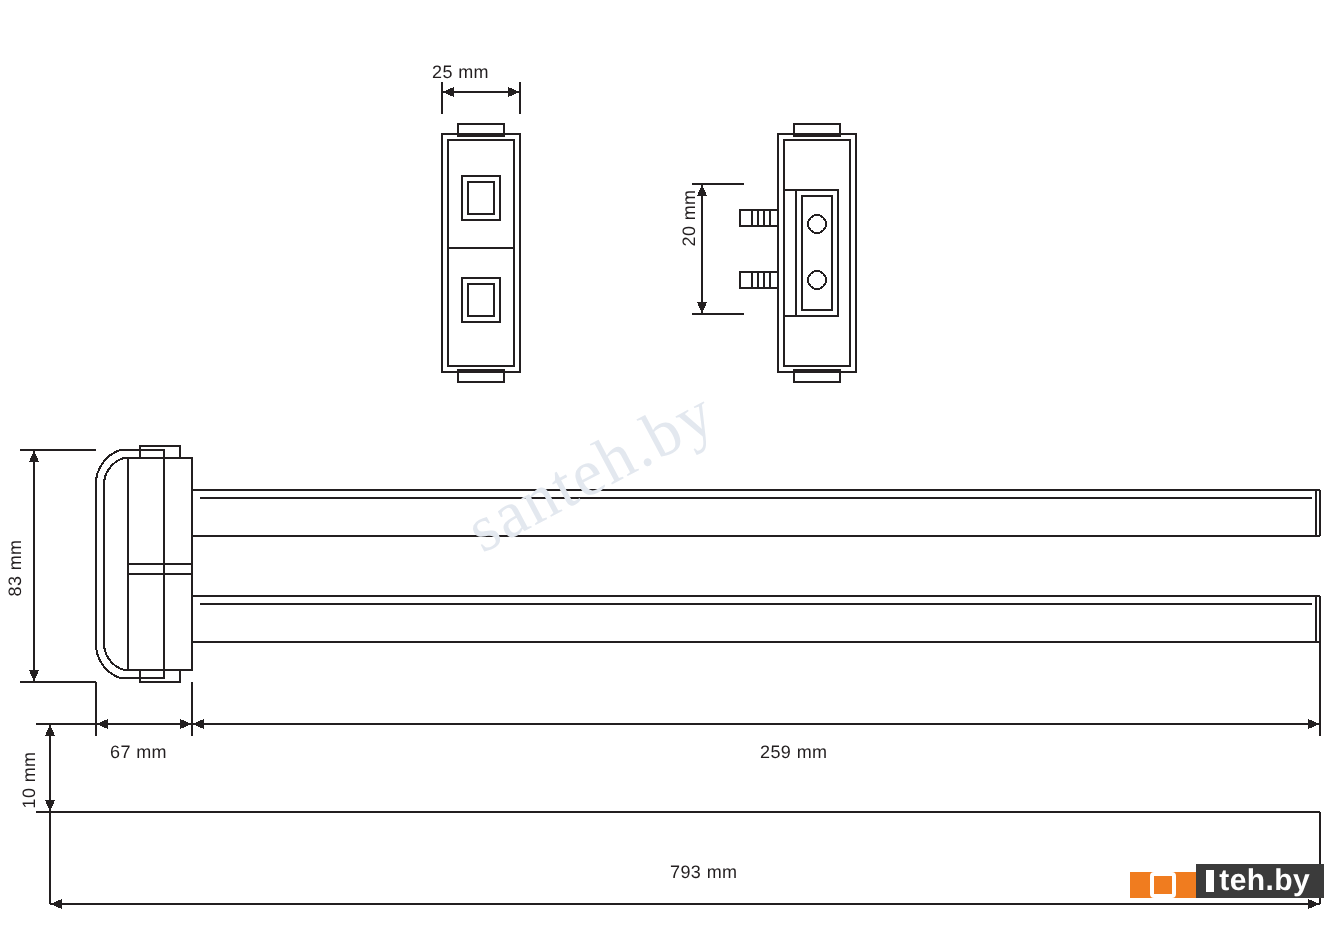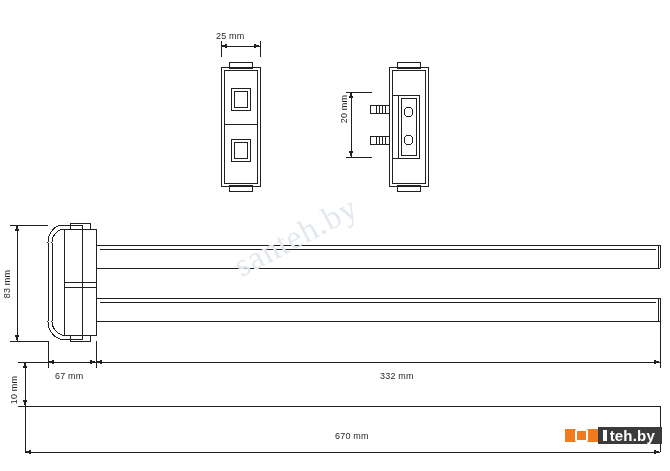--- a/index.html
+++ b/index.html
@@ -46,21 +46,21 @@
     transform-origin: left top;
     letter-spacing: 1px;
     user-select: none;
     pointer-events: none;
   }
   #logo {
     position: absolute;
     right: 8px;
     bottom: 22px;
     display: flex;
-    align-items: center;
+    align-items: flex-end;
     height: 27px;
     box-shadow: 0 0 0 0 transparent;
   }
   #logo-mark {
     width: 33px;
     background: #f07c1f;
     display: flex;
     align-items: center;
     justify-content: center;
   }
@@ -245,25 +245,25 @@
   </svg>
 
   <div class="dim-label" id="lbl-25" style="left:216px; top:31px;">25 mm</div>
 
   <div class="dim-label vert" id="lbl-20" style="left:330px; top:104px; transform:rotate(-90deg);">20 mm</div>
 
   <div class="dim-label vert" id="lbl-83" style="left:-7px; top:279px; transform:rotate(-90deg);">83 mm</div>
 
   <div class="dim-label" id="lbl-44" style="left:55px; top:371px;">67 mm</div>
 
-  <div class="dim-label" id="lbl-378" style="left:380px; top:371px;">332 mm</div>
+  <div class="dim-label" id="lbl-378" style="left:380px; top:371px;">259 mm</div>
 
   <div class="dim-label vert" id="lbl-10" style="left:0px; top:385px; transform:rotate(-90deg);">10 mm</div>
 
-  <div class="dim-label" id="lbl-422" style="left:335px; top:431px;">670 mm</div>
+  <div class="dim-label" id="lbl-422" style="left:335px; top:431px;">793 mm</div>
 
   <div id="watermark-text">santeh.by</div>
 
   <div id="logo">
     <div id="logo-mark">
         <span></span>
       </div>
     <div id="logo-text">
       <span class="tick"></span>
       <span>teh.by</span>

